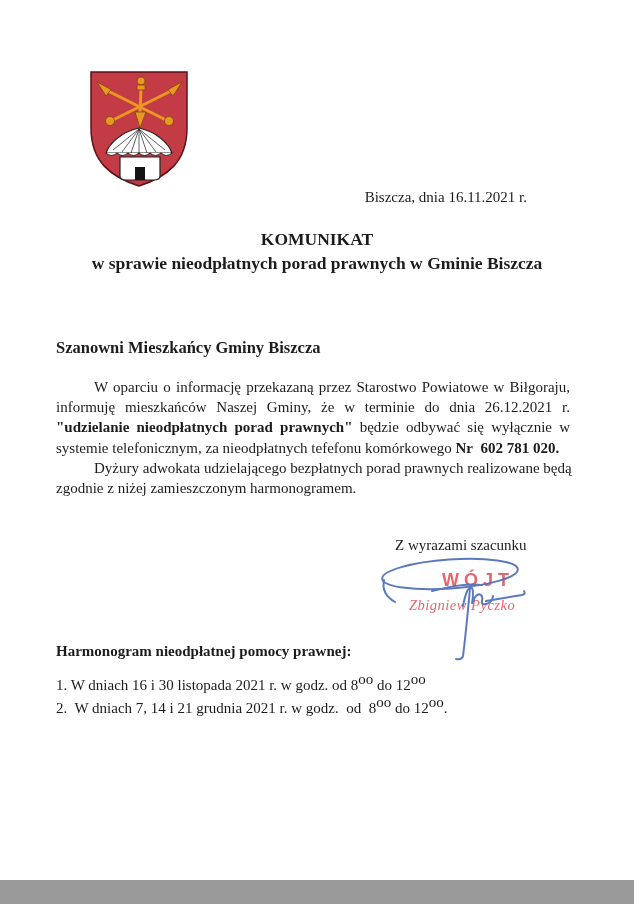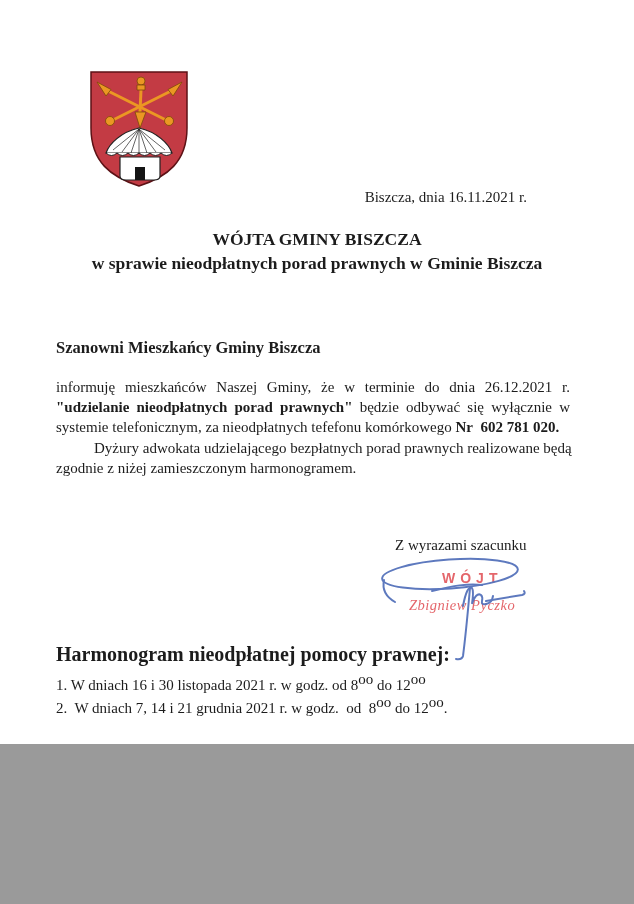--- a/index.html
+++ b/index.html
@@ -1,17 +1,17 @@
 <!DOCTYPE html>
 <html lang="pl"><head>
 <meta charset="utf-8">
 <style>
   html,body{margin:0;padding:0;background:#9a9a9a;}
   .page{
-    position:relative;width:634px;height:744px;margin:0 auto;
+    position:relative;width:634px;height:880px;margin:0 auto;
     background:#ffffff;color:#1c1c1c;
     font-family:"Liberation Serif",serif;overflow:hidden;
   }
   .abs{position:absolute;}
   
   .coa{top:70px;left:88px;width:102px;height:118px;}
   .date-line{top:189px;left:0;width:527px;text-align:right;font-size:15px;}
   
   .title{top:228px;left:0;width:634px;text-align:center;font-weight:bold;
          font-size:17.5px;line-height:23.5px;}
@@ -19,27 +19,27 @@
   .salutation{top:338px;left:56px;font-size:16.5px;font-weight:bold;}
   
   .body-block{top:377px;left:56px;width:514px;font-size:15px;line-height:20.2px;}
   .line{white-space:nowrap;}
   .jline{text-align:justify;text-align-last:justify;}
   .indent{padding-left:38px;}
   .bold{font-weight:bold;text-align:right;}
   
   .respect{top:537px;left:395px;font-size:15px;text-align:right;}
   .stamp-title{top:570px;left:442px;z-index:2;color:#e4666b;
-    font-family:"Liberation Sans",sans-serif;font-size:14px;font-weight:600;
+    font-family:"Liberation Sans",sans-serif;font-size:18px;font-weight:600;
     letter-spacing:5px;}
   .stamp-name{top:597px;left:409px;z-index:2;color:#e4666b;
     font-style:italic;font-size:14.5px;letter-spacing:.5px;}
   .sig{top:548px;left:368px;width:185px;height:125px;z-index:3;}
   
-  .sched-heading{top:643px;left:56px;font-size:20px;font-weight:bold;}
+  .sched-heading{top:643px;left:56px;font-size:15px;font-weight:bold;}
   .sched-list{top:674px;left:56px;font-size:15px;line-height:22.5px;}
   sup{font-size:15px;vertical-align:super;line-height:0;}
 </style>
 </head>
 <body>
 
 <div class="page">
 
   <svg class="abs coa" viewBox="0 0 100 118">
     <path d="M2,2 L98,2 L98,58 C98,92 78,107 50,116 C22,107 2,92 2,58 Z" fill="#c33b44" stroke="#5d1216" stroke-width="1.5"></path>
@@ -70,27 +70,28 @@
         <path d="M50,59 L76,80"></path>
       </g>
       <path d="M31,87 L31,106 Q31,110 37,110 L65,110 Q71,110 71,106 L71,87 Z" stroke-width="1.2"></path>
       <rect x="46" y="97" width="10" height="13" fill="#141414" stroke="none"></rect>
     </g>
   </svg>
 
   <div class="abs date-line">Biszcza, dnia 16.11.2021 r.</div>
 
   <div class="abs title">
-    <div>WÓJTA GMINY BISZCZA</div>
+    <div>KOMUNIKAT</div>
     <div>w sprawie nieodpłatnych porad prawnych w Gminie Biszcza</div>
   </div>
 
   <div class="abs salutation">Szanowni Mieszkańcy Gminy Biszcza</div>
 
   <div class="abs body-block">
+    <div class="line jline indent">W oparciu o informację przekazaną przez Starostwo Powiatowe w Biłgoraju,</div>
     <div class="line jline">informuję mieszkańców Naszej Gminy, że w terminie do dnia 26.12.2021 r.</div>
     <div class="line jline"><span class="bold">"udzielanie nieodpłatnych porad prawnych"</span><span> będzie odbywać się wyłącznie w</span></div>
     <div class="line"><span>systemie telefonicznym, za nieodpłatnych tefefonu komórkowego </span><span class="bold">Nr&nbsp; 602 781 020.</span></div>
     <div class="line jline indent">Dyżury adwokata udzielającego bezpłatnych porad prawnych realizowane będą</div>
     <div class="line">zgodnie z niżej zamieszczonym harmonogramem.</div>
   </div>
 
   <div class="abs respect">Z wyrazami szacunku</div>
   <div class="abs stamp-title">WÓJT</div>
   <div class="abs stamp-name">Zbigniew Pyczko</div>

